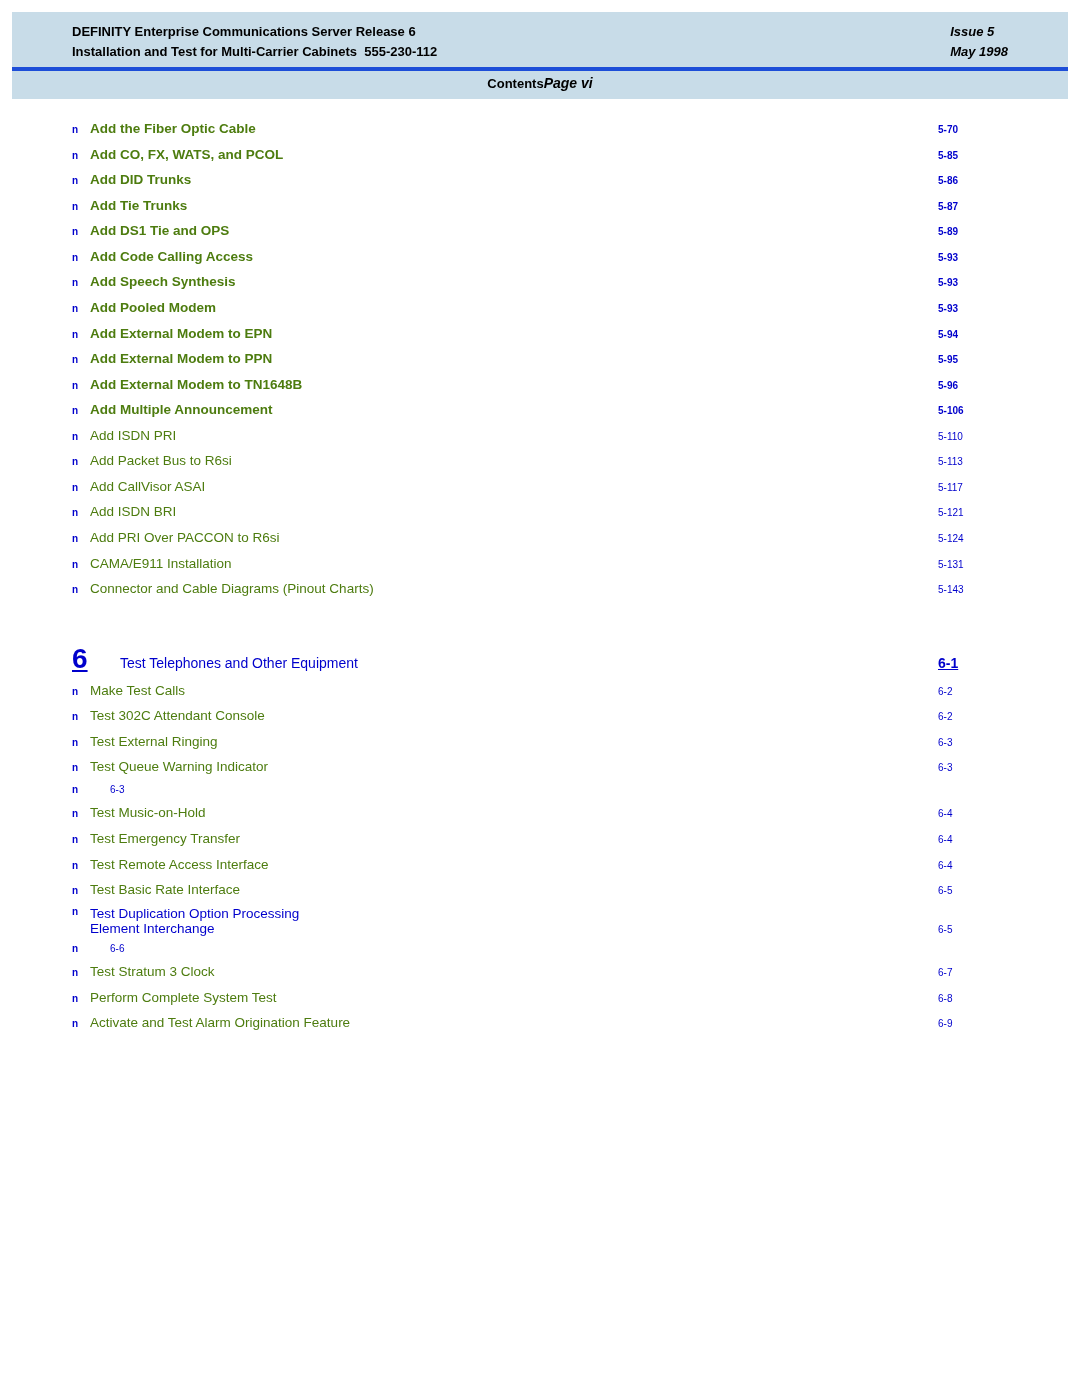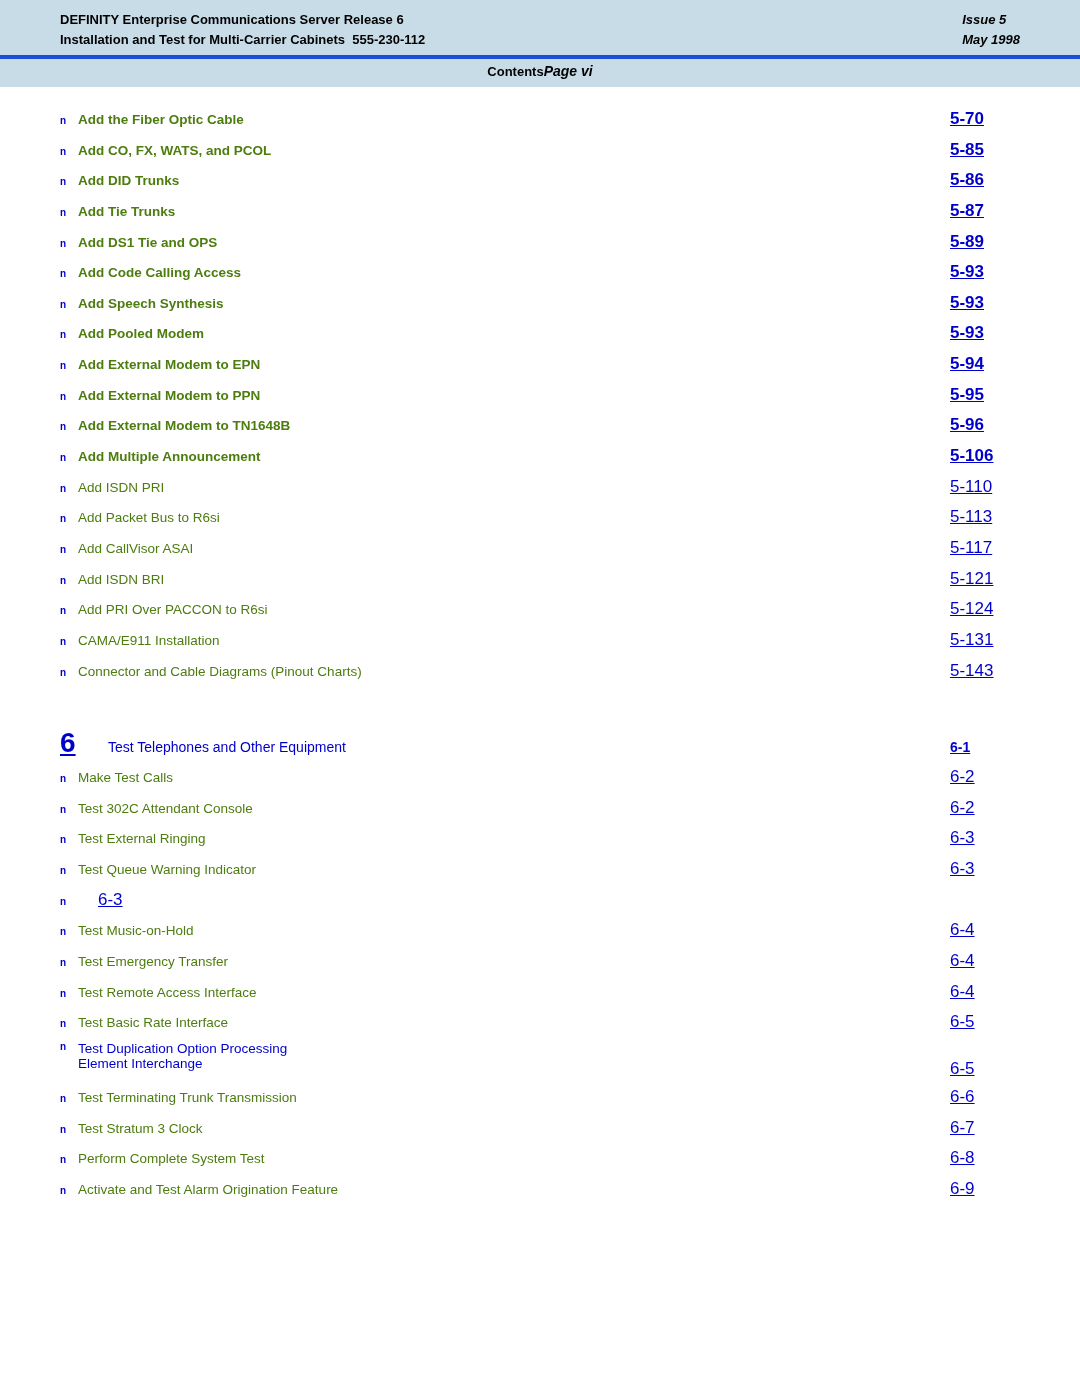--- a/index.html
+++ b/index.html
@@ -3,21 +3,21 @@
   <meta charset="utf-8">
   <style>
     * { margin: 0; padding: 0; box-sizing: border-box; }
     body {
       font-family: Arial, Helvetica, sans-serif;
       background: #fff;
       width: 1080px;
       min-height: 1397px;
     }
     .page-wrapper {
-      padding: 0;
+      padding: 12px;
       max-width: 1080px;
       margin: 0 auto;
     }
     .header-band {
       background-color: #c8dce8;
       padding: 10px 60px 6px 60px;
       display: flex;
       justify-content: space-between;
       align-items: flex-start;
     }
@@ -77,22 +77,21 @@
       flex: 1;
     }
     .toc-link.bold {
       font-weight: bold;
     }
     .toc-link.not-bold {
       font-weight: normal;
     }
     .toc-page {
       color: #0000cc;
-      text-decoration: underline;
-      font-size: 17px;
+      font-size: 10px;
       min-width: 70px;
       text-align: left;
       margin-left: 20px;
     }
     .toc-page.bold {
       font-weight: bold;
     }
     .toc-page.not-bold {
       font-weight: normal;
     }
@@ -317,21 +316,20 @@
           <a class="toc-link not-bold" href="#">Test Basic Rate Interface</a>
           <span class="toc-page not-bold">6-5</span>
         </div>
         <div class="toc-item-multiline">
           <span class="bullet">n</span>
           <a class="toc-link-multiline" href="#">Test Duplication Option Processing<span class="line2">Element Interchange</span></a>
           <span class="toc-page not-bold" style="margin-top: 18px;">6-5</span>
         </div>
         <div class="toc-item">
           <span class="bullet">n</span>
-          <a class="toc-link not-bold" href="#">Test Terminating Trunk Transmission</a>
           <span class="toc-page not-bold">6-6</span>
         </div>
         <div class="toc-item">
           <span class="bullet">n</span>
           <a class="toc-link not-bold" href="#">Test Stratum 3 Clock</a>
           <span class="toc-page not-bold">6-7</span>
         </div>
         <div class="toc-item">
           <span class="bullet">n</span>
           <a class="toc-link not-bold" href="#">Perform Complete System Test</a>

